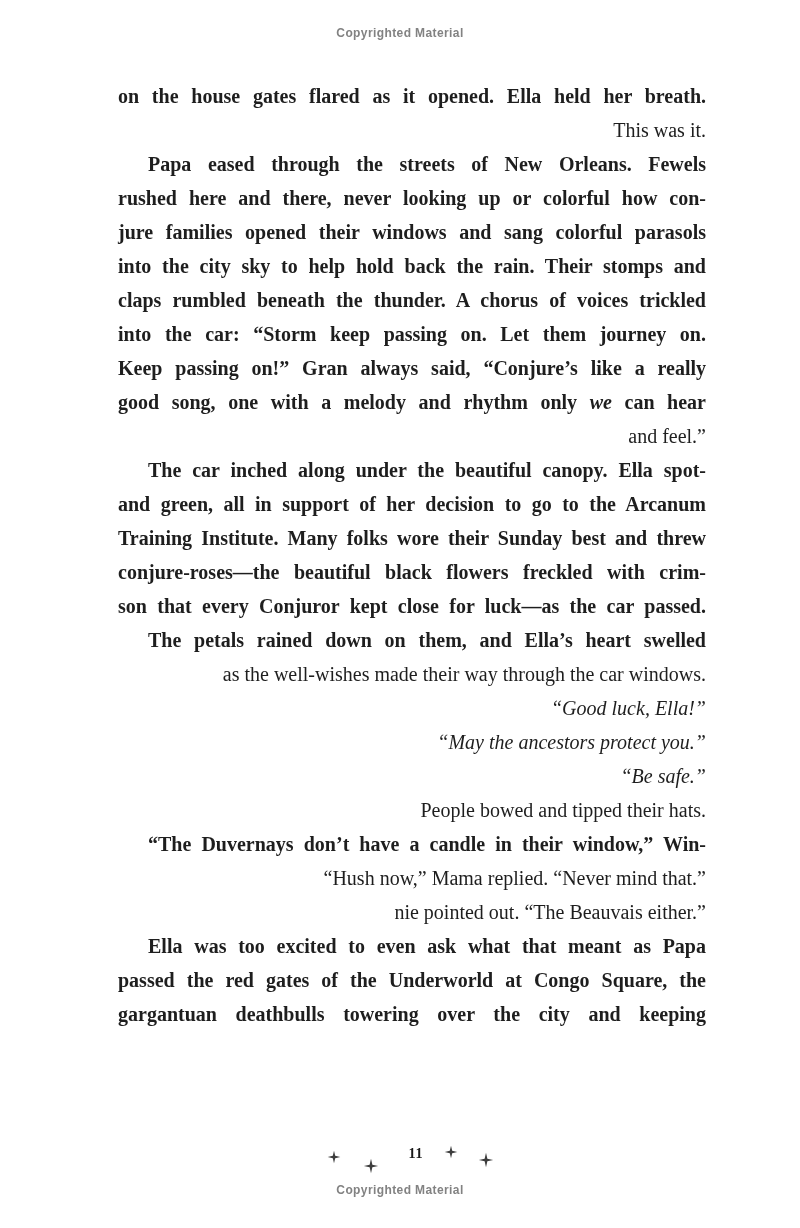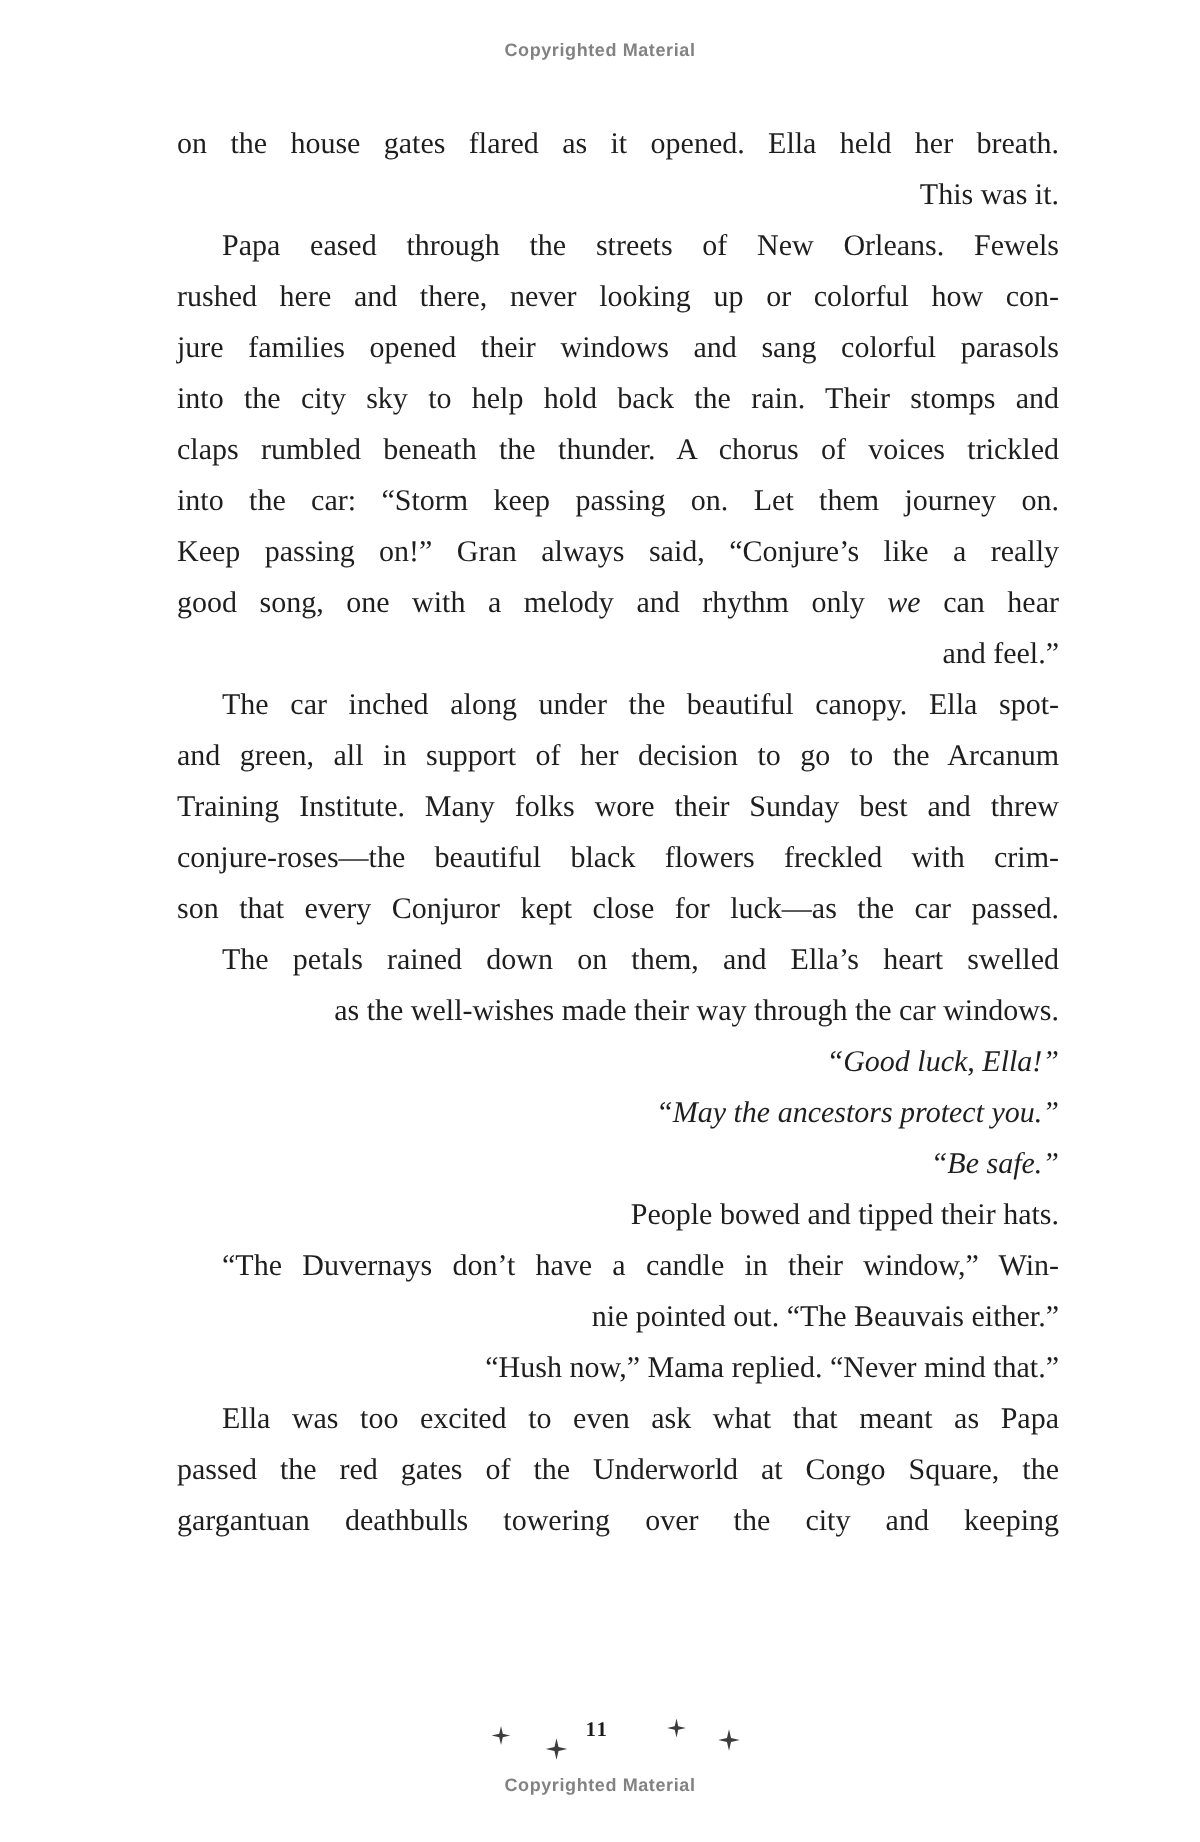--- a/index.html
+++ b/index.html
@@ -25,28 +25,28 @@
 
   .body-text {
     position: absolute;
     left: 118px; top: 79px;
     width: 588px;
     font-size: 20px;
     line-height: 34px;
     color: #1e1e1e;
   }
   .line { height: 34px; text-align: right; white-space: normal; }
-  .line.just { text-align: justify; text-align-last: justify; }
+  .line.just { text-align: justify; text-align-last: justify; font-weight: bold; }
   .line.indent { text-indent: 30px; }
   .ital { font-style: italic; }
 
   .footer { position: absolute; left: 0; top: 0; width: 800px; }
   .page-number {
     position: absolute;
-    left: 383px; top: 1146px;
+    left: 401px; top: 1146px;
     width: 30px;
     text-align: center;
     font-family: "Liberation Serif", serif;
     font-weight: bold;
     font-size: 14px;
     letter-spacing: 1px;
     color: #1a1a1a;
   }
   .sparkle { position: absolute; }
   .sparkle svg { display: block; }
@@ -73,22 +73,22 @@
     <div class="line just"><span>Training Institute. Many folks wore their Sunday best and threw</span></div>
     <div class="line just"><span>conjure-roses—the beautiful black flowers freckled with crim-</span></div>
     <div class="line just"><span>son that every Conjuror kept close for luck—as the car passed.</span></div>
     <div class="line just indent"><span>The petals rained down on them, and Ella’s heart swelled</span></div>
     <div class="line"><span>as the well-wishes made their way through the car windows.</span></div>
     <div class="line ital indent"><span>“Good luck, Ella!”</span></div>
     <div class="line ital indent"><span>“May the ancestors protect you.”</span></div>
     <div class="line ital indent"><span>“Be safe.”</span></div>
     <div class="line indent"><span>People bowed and tipped their hats.</span></div>
     <div class="line just indent"><span>“The Duvernays don’t have a candle in their window,” Win-</span></div>
+    <div class="line indent"><span>“Hush now,” Mama replied. “Never mind that.”</span></div>
     <div class="line"><span>nie pointed out. “The Beauvais either.”</span></div>
-    <div class="line indent"><span>“Hush now,” Mama replied. “Never mind that.”</span></div>
     <div class="line just indent"><span>Ella was too excited to even ask what that meant as Papa</span></div>
     <div class="line just"><span>passed the red gates of the Underworld at Congo Square, the</span></div>
     <div class="line just"><span>gargantuan deathbulls towering over the city and keeping</span></div>
   </div>
 
 <div class="footer">
   <span class="sparkle" style="left:327px; top:1150px;">
     <svg width="14" height="14" viewBox="-10 -10 20 20">
         <path d="M0,-9 L1.7,-1.7 L9,0 L1.7,1.7 L0,9 L-1.7,1.7 L-9,0 L-1.7,-1.7 Z" fill="#3d3d3d"></path>
       </svg>

